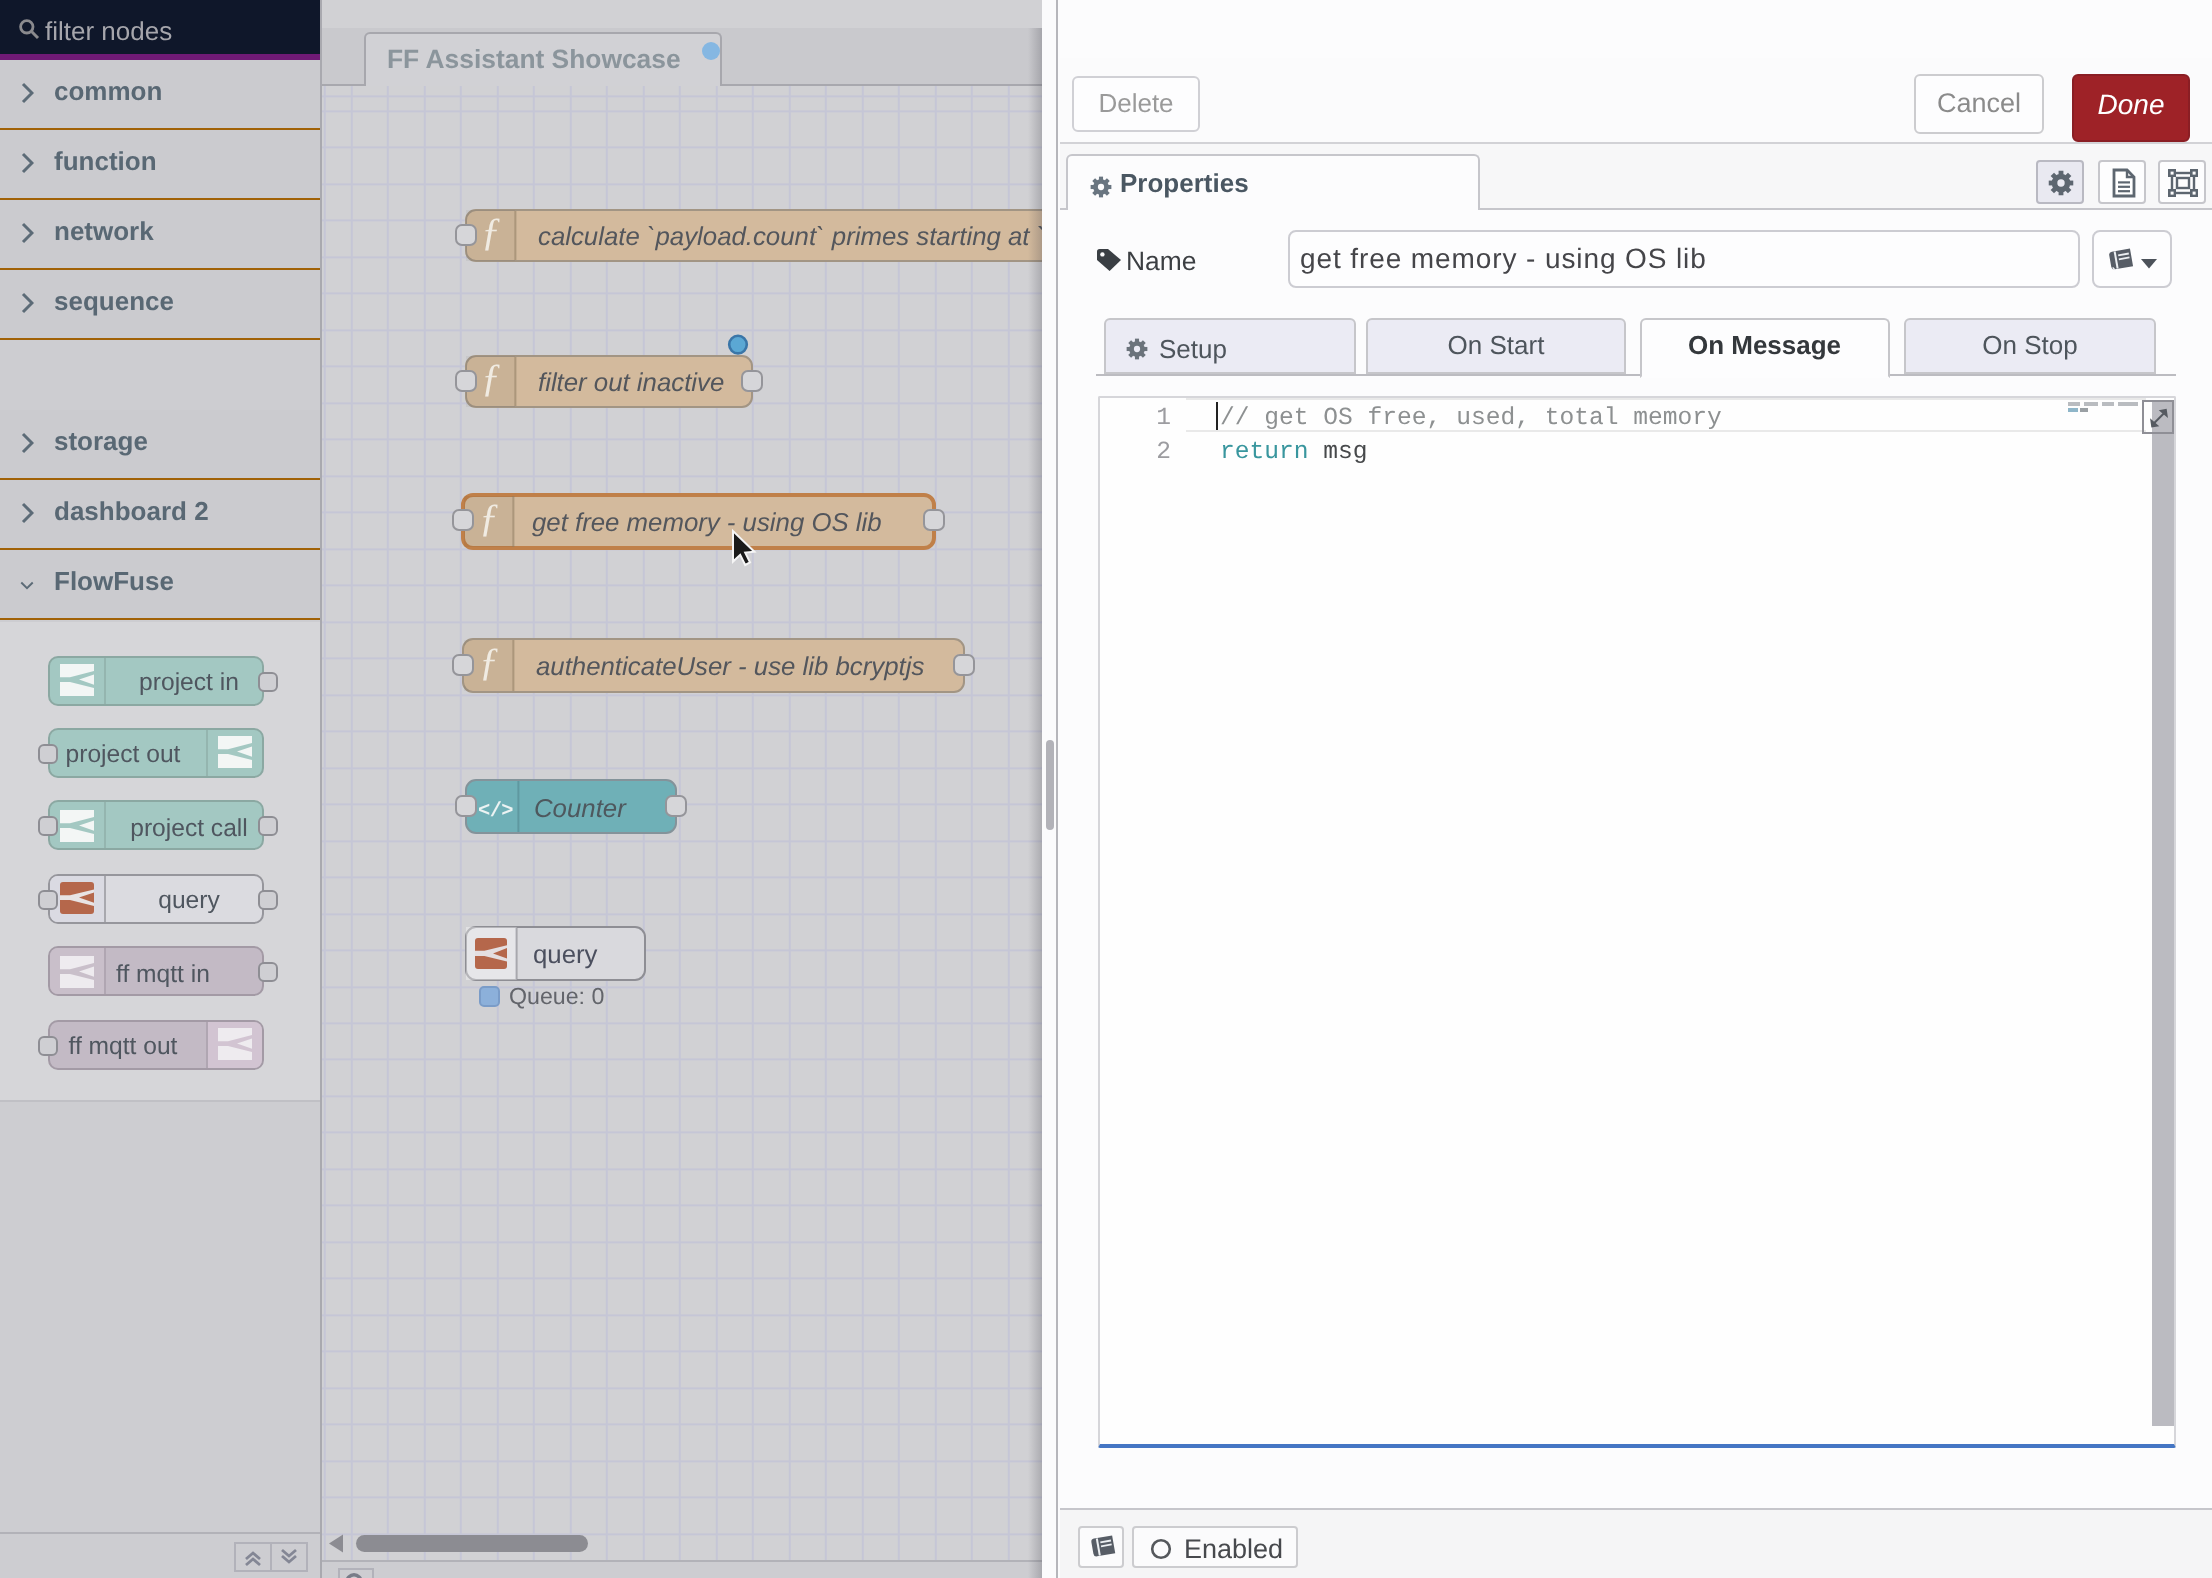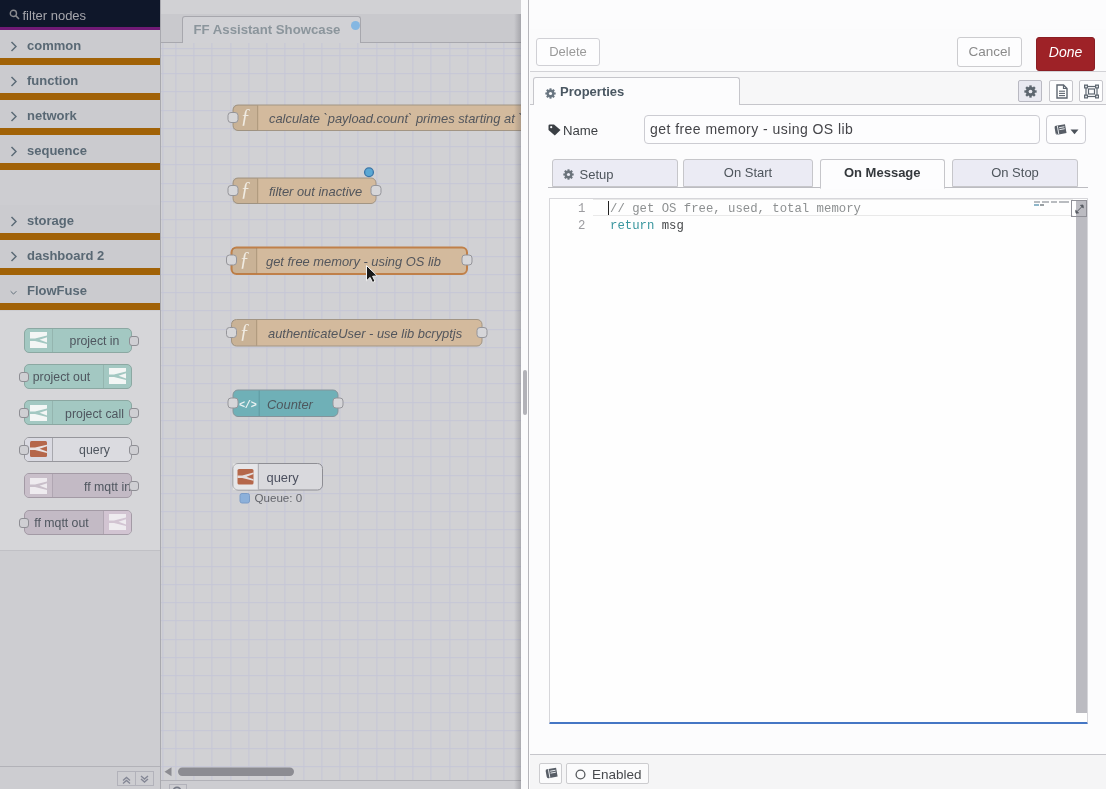--- a/index.html
+++ b/index.html
@@ -7,21 +7,21 @@
   body { font-family:"Liberation Sans", sans-serif; position:relative; background:#d1d1d4; }
   .abs { position:absolute; }
 
   
   #palette { position:absolute; left:0; top:0; width:161px; height:789px;
              background:#cdcdd1; border-right:1px solid #a9a9af; }
   #psearch { position:absolute; left:0; top:0; width:160px; height:30px;
              background:#0f172a; border-bottom:3px solid #701a75; }
   #psearch .ph { position:absolute; left:22.5px; top:8px; font-size:13px; color:#a6a6ac; }
   .pcat { position:absolute; left:0; width:160px; height:35px; background:#cbcbcf;
-          border-bottom:7px solid #a16207; }
+          border-bottom:1px solid #a16207; }
   .pcat .chev { position:absolute; left:10px; top:11px; width:7px; height:11px; }
   .pcat .lbl { position:absolute; left:27px; top:8px; font-size:13px; font-weight:bold; color:#596874; }
   #pcontent { position:absolute; left:0; top:311px; width:160px; height:240px;
               background:#d6d6d9; border-bottom:1px solid #c0c0c5; }
   .pnode { position:absolute; border:1px solid #96969c; border-radius:5px; height:25px; width:108px; }
   .pport { position:absolute; width:10px; height:10px; top:7px; background:#cfcfd3;
            border:1px solid #8e8e94; border-radius:3px; }
   .pnode .sep { position:absolute; top:0; bottom:0; width:1px; }
   .pnode .plbl { position:absolute; top:5.5px; font-size:12.3px; color:#4f565f; width:100%; }
   #pfooter { position:absolute; left:0; top:766px; width:160px; height:23px;
@@ -213,21 +213,21 @@
     </div>
 
     <div class="pnode" style="left:24px; top:162px; background:#c3bac5; border-color:#a39aa5;">
       <div class="abs" style="left:0;top:0;width:27px;height:23px;background:#c9bfca;border-radius:4px 0 0 4px;"></div>
       <svg class="abs" style="left:5px;top:3.5px" width="17" height="16" viewBox="0 0 17 16">
         <polygon points="0,0 17,0 17,3.5 5,6.6 0,6.6" fill="#eeebef"></polygon>
         <polygon points="0,9 5,9 17,12 17,16 0,16" fill="#eeebef"></polygon>
         <polygon points="17,5.2 9.5,7.8 17,10.4" fill="#eeebef"></polygon>
       </svg>
       <div class="sep" style="left:27px; background:#a39aa5; opacity:.6;"></div>
-      <div class="plbl" style="text-align:right; padding-left:50px;">ff mqtt in</div>
+      <div class="plbl" style="text-align:left; padding-left:33px;">ff mqtt in</div>
       <div class="pport" style="left:104px;"></div>
     </div>
 
     <div class="pnode" style="left:24px; top:198.5px; background:#c3bac5; border-color:#a39aa5;">
       <div class="abs" style="right:0;top:0;width:27px;height:23px;background:#d2c4d2;border-radius:0 4px 4px 0;"></div>
       <svg class="abs" style="right:5px;top:3.5px" width="17" height="16" viewBox="0 0 17 16">
         <polygon points="0,0 17,0 17,3.5 5,6.6 0,6.6" fill="#eeebef"></polygon>
         <polygon points="0,9 5,9 17,12 17,16 0,16" fill="#eeebef"></polygon>
         <polygon points="17,5.2 9.5,7.8 17,10.4" fill="#eeebef"></polygon>
       </svg>

